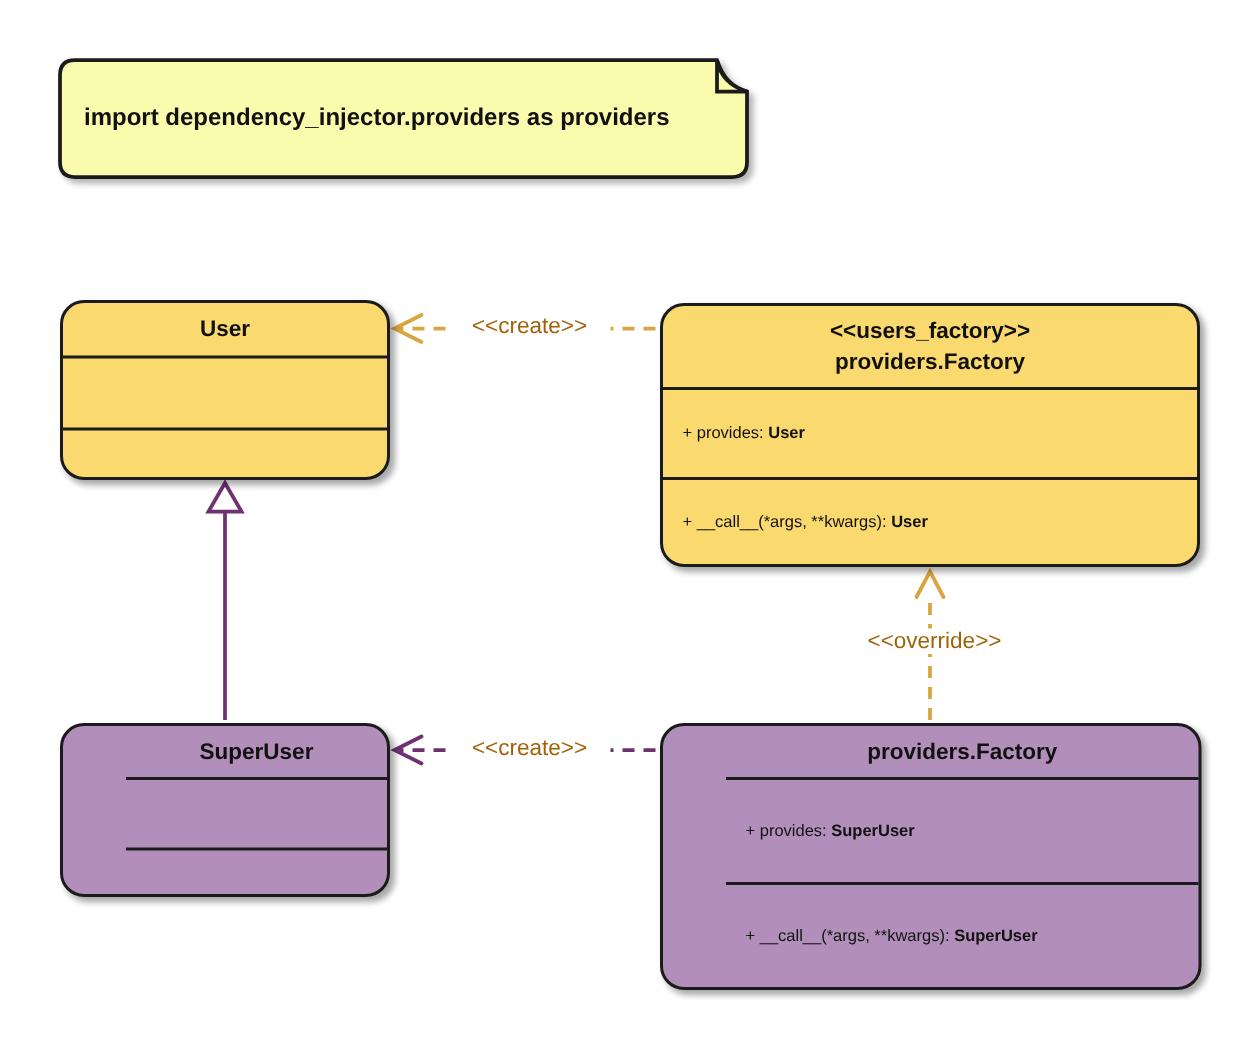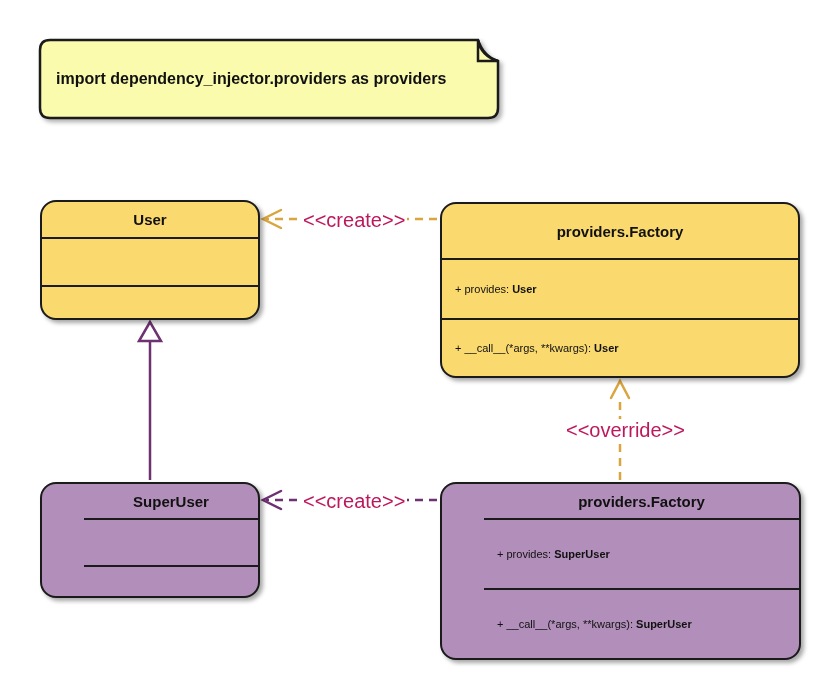--- a/index.html
+++ b/index.html
@@ -73,21 +73,21 @@
 
   #class-super-factory  { left: 440px; top: 482px; width: 361px; height: 178px; }
   #class-super-factory .uml-title  { height: 36px; }
   #class-super-factory .c1         { height: 70px; }
   #class-super-factory .c2         { flex: 1; }
 
   
   .edge-label {
     position: absolute;
     background: #ffffff;
-    font-size: 20px; color: #be185d;
+    font-size: 15px; color: #a16207;
     text-align: center;
     padding: 0 4px;
     white-space: nowrap;
   }
   #label-create-user  { left: 299px; top: 209px; width: 100px; }
   #label-create-super { left: 299px; top: 490px; width: 100px; }
   #label-override     { left: 562px; top: 419px; width: 114px; text-align: center; }
 
   
   .edge-gold   { stroke: var(--edge_gold, #d9a53f); }
@@ -137,20 +137,21 @@
   <div id="class-user" class="uml-class gold">
     <div class="uml-title">
       <span>User</span>
     </div>
     <div class="uml-compartment c1 sep"></div>
     <div class="uml-compartment c2"></div>
   </div>
 
   <div id="class-users-factory" class="uml-class gold">
     <div class="uml-title">
+      <span>&lt;&lt;users_factory&gt;&gt;</span>
       <span>providers.Factory</span>
     </div>
     <div class="uml-compartment c1 sep">
       <span>+ provides: </span><span class="member-type">User</span>
     </div>
     <div class="uml-compartment c2">
       <span>+ __call__(*args, **kwargs): </span><span class="member-type">User</span>
     </div>
   </div>
 

